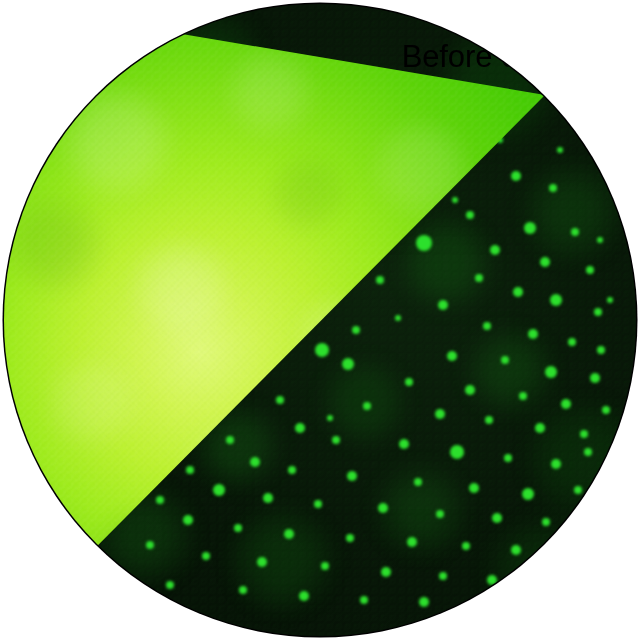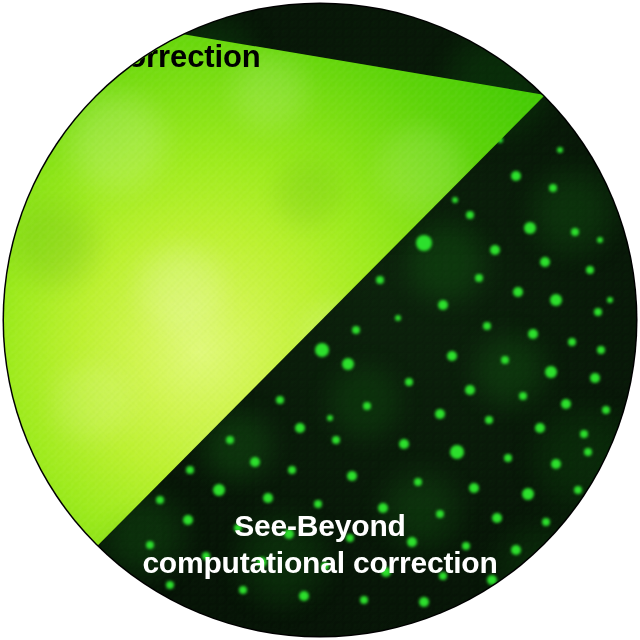--- a/index.html
+++ b/index.html
@@ -140,24 +140,24 @@
     background-size: 8px 8px, 6px 6px;
     filter: blur(1.2px);
   }
 
   
   #label-before {
     position: absolute;
     left: 0;
     right: 0;
     top: 36px;
-    text-align: left;
+    text-align: right;
     color: #000000;
     font-size: 31px;
-    font-weight: 700;
+    font-weight: 400;
     letter-spacing: -0.1px;
     line-height: 1.1;
     white-space: nowrap;
   }
 
   #label-after {
     position: absolute;
     left: 0;
     right: 0;
     bottom: 55px;
@@ -274,19 +274,15 @@
       </div>
 
     <div class="field-layer" id="uncorrected-wedge">
       <div id="uncorrected-glow"></div>
       <div id="uncorrected-mottle"></div>
       <div id="uncorrected-grain"></div>
     </div>
 
     <div id="label-before">Before correction</div>
 
-    <div id="label-after">
-      <span class="line">See-Beyond</span>
-      <span class="line">computational correction</span>
-    </div>
 
   </div>
 </div>
 
 </body></html>

